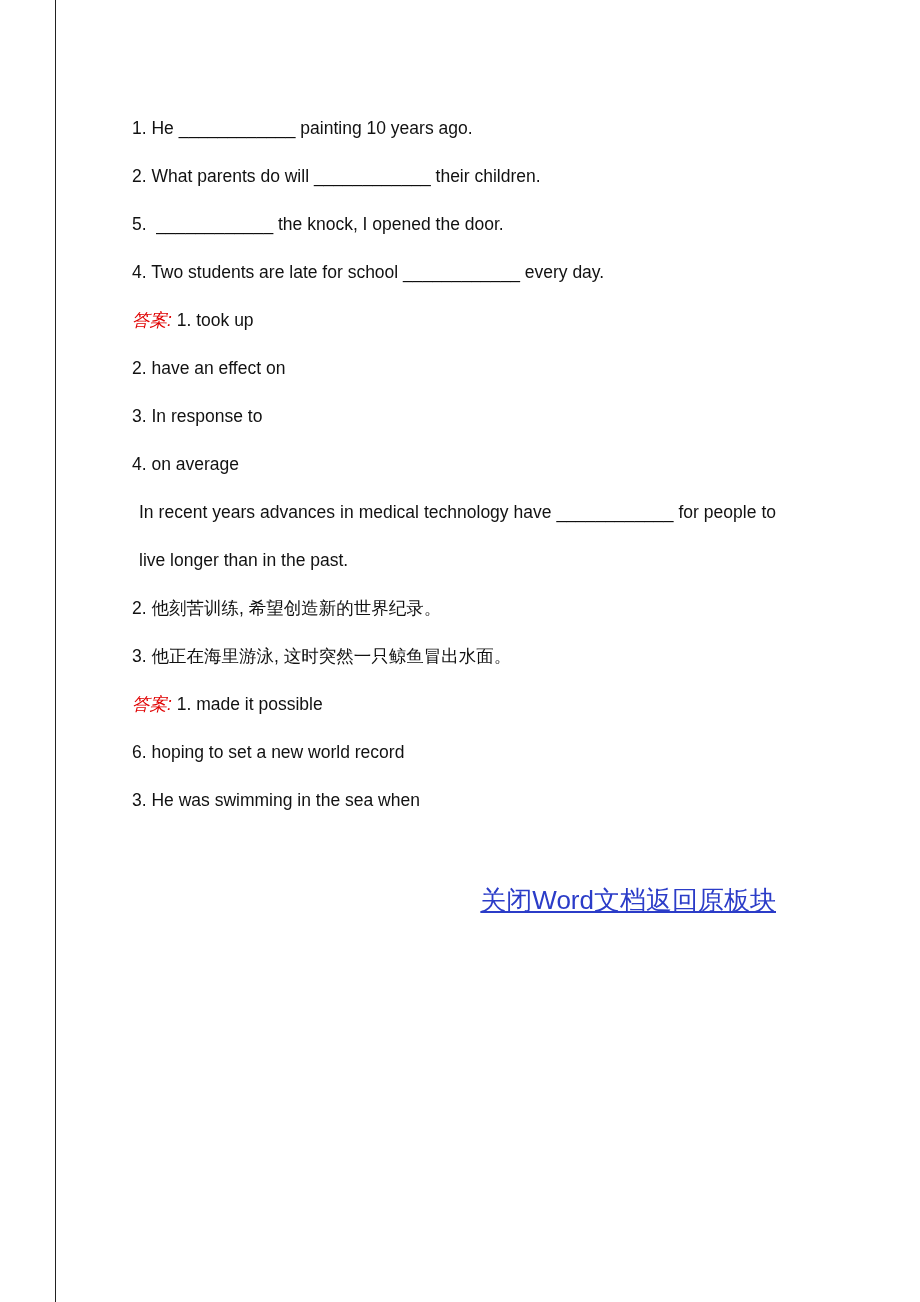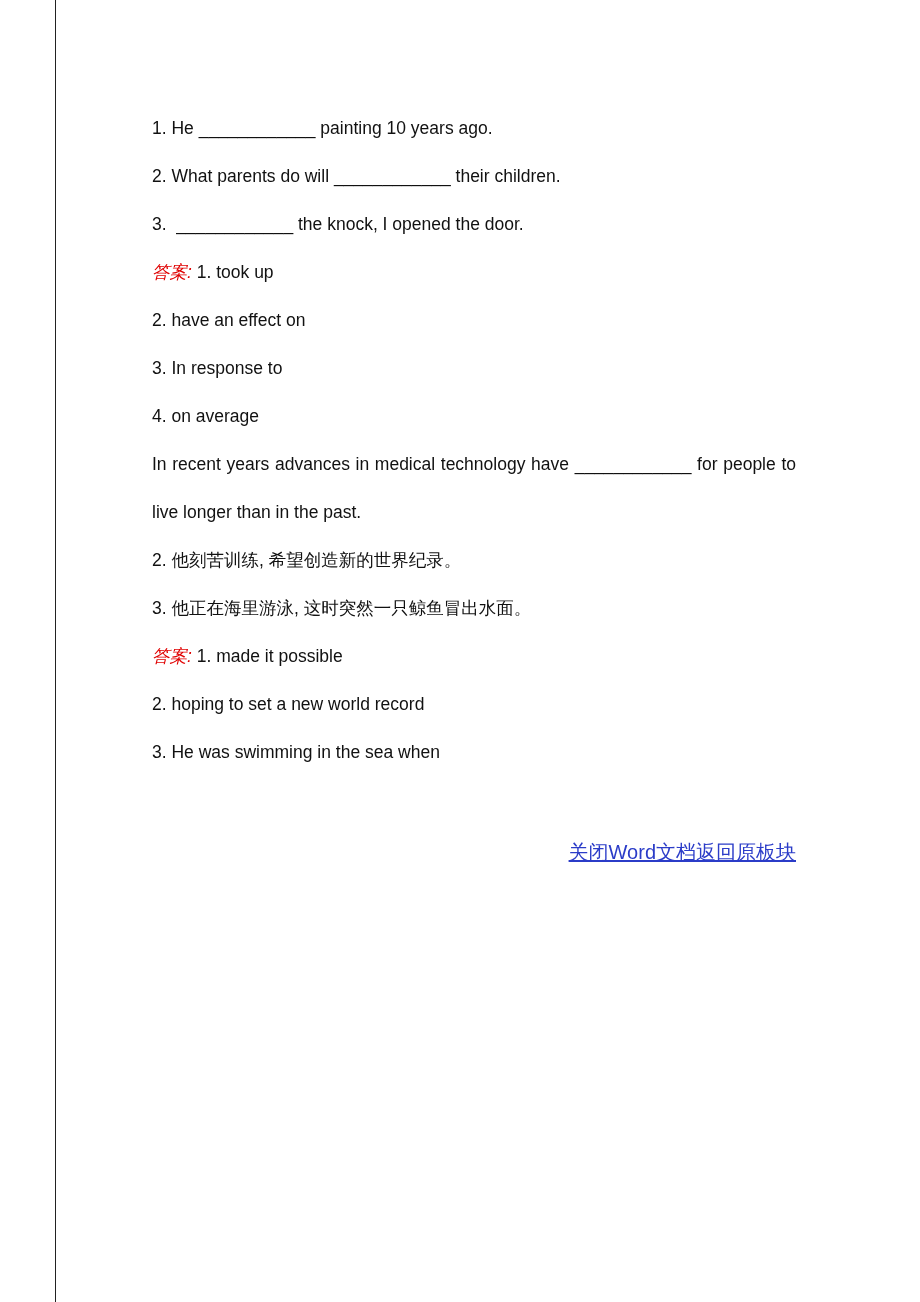--- a/index.html
+++ b/index.html
@@ -16,63 +16,65 @@
   .left-rule {
     position: absolute;
     left: 55px;
     top: 0;
     width: 1px;
     height: 1302px;
     background: #222222;
   }
   .doc {
     position: absolute;
-    left: 152px;
+    left: 132px;
     top: 104px;
     width: 644px;
   }
   .para {
     margin: 0;
     font-size: 17.5px;
     line-height: 48px;
     white-space: pre-wrap;
     text-align: left;
   }
   .para.justify {
     white-space: normal;
     text-align: justify;
+    margin-left: 7px;
   }
   .answer-label {
     color: var(--answer-red, #e00000);
     font-style: italic;
   }
   .link-para {
     margin-top: 52px;
     text-align: right;
     white-space: normal;
   }
   .link-para a {
     color: var(--link-blue, #2b3cc8);
-    font-size: 20px;
+    font-size: 26px;
     text-decoration: underline;
     cursor: pointer;
   }
 </style>
 </head>
 <body style="--answer-red: #e00000; --link-blue: #2b3cc8;">
 
 <div class="left-rule"></div>
 <div class="doc" id="doc-body">
     <p class="para">1. He ____________ painting 10 years ago.</p>
     <p class="para">2. What parents do will ____________ their children.</p>
-    <p class="para">3.  ____________ the knock, I opened the door.</p>
+    <p class="para">5.  ____________ the knock, I opened the door.</p>
+    <p class="para">4. Two students are late for school ____________ every day.</p>
     <p class="para"><span class="answer-label">答案:</span> 1. took up</p>
     <p class="para">2. have an effect on</p>
     <p class="para">3. In response to</p>
     <p class="para">4. on average</p>
     <p class="para justify">In recent years advances in medical technology have ____________ for people to live longer than in the past.</p>
     <p class="para">2. 他刻苦训练, 希望创造新的世界纪录。</p>
     <p class="para">3. 他正在海里游泳, 这时突然一只鲸鱼冒出水面。</p>
     <p class="para"><span class="answer-label">答案:</span> 1. made it possible</p>
-    <p class="para">2. hoping to set a new world record</p>
+    <p class="para">6. hoping to set a new world record</p>
     <p class="para">3. He was swimming in the sea when</p>
     <p class="para link-para"><a href="#">关闭Word文档返回原板块</a></p>
   </div>
 
 </body></html>

